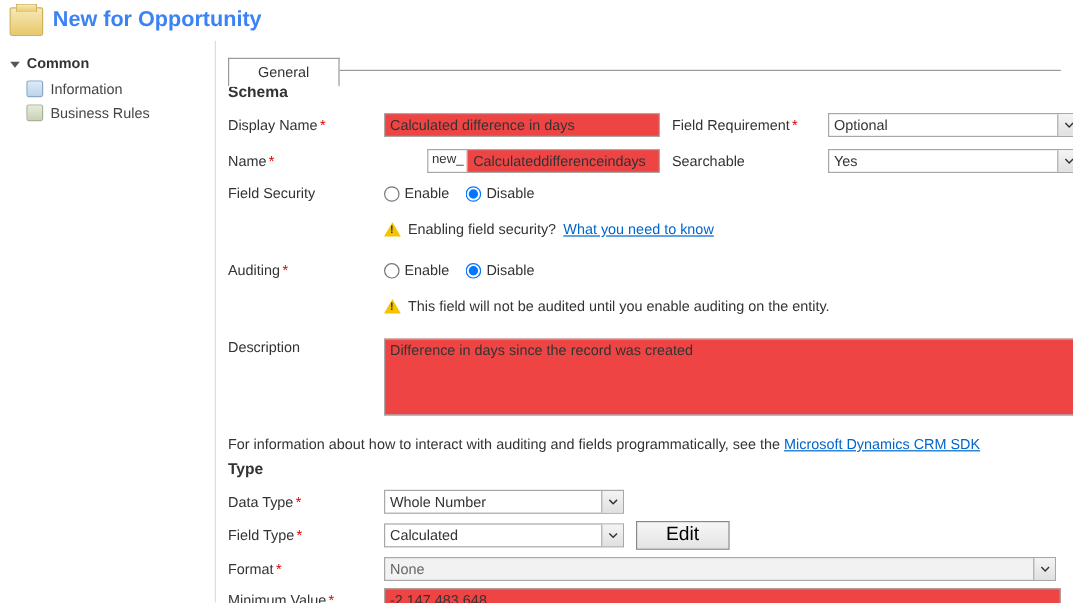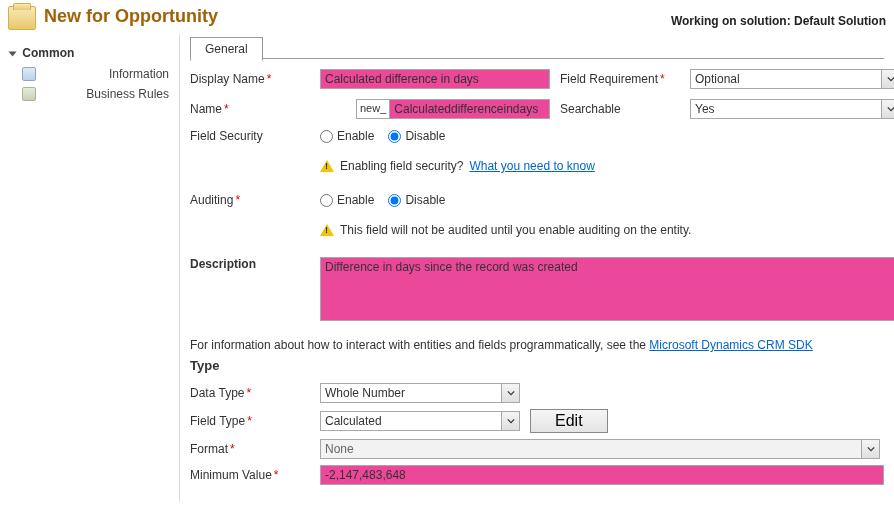--- a/index.html
+++ b/index.html
@@ -31,21 +31,21 @@
     position: absolute;
     top: -4px; left: 4px;
     width: 16px; height: 6px;
     background: linear-gradient(#f6e9b8, #e8c86a);
     border: 1px solid #d0b050;
     border-bottom: none;
     border-radius: 2px 2px 0 0;
   }
   .header-text { flex: 1; }
   .header-small { font-size: 12px; color: #444; }
-  .header-title { font-size: 18px; font-weight: 600; color: #a16207; margin-top: 0px; }
+  .header-title { font-size: 18px; font-weight: 600; color: #3b82f6; margin-top: 0px; }
   .header-right { font-size: 12px; font-weight: 600; color: #222; padding-top: 8px; }
 
   .layout { display: flex; height: calc(100% - 42px); }
   .sidebar {
     width: 180px;
     border-right: 1px solid #ddd;
     padding: 8px 4px;
     background: #fff;
   }
   .side-section {
@@ -66,21 +66,20 @@
     vertical-align: middle;
   }
   .side-item {
     padding: 3px 6px 3px 18px;
     color: #444;
     font-size: 12px;
     cursor: pointer;
     display: flex;
     align-items: center;
     gap: 6px;
-    justify-content: space-between;
   }
   .sicon {
     width: 14px; height: 14px;
     border: 1px solid #8aa7c8;
     background: linear-gradient(#dceaf7, #bcd4eb);
     border-radius: 2px;
   }
   .sicon2 {
     width: 14px; height: 14px;
     border: 1px solid #aab39a;
@@ -88,27 +87,27 @@
     border-radius: 2px;
   }
 
   .main { flex: 1; padding: 0 10px 10px 10px; overflow: auto; }
   .tabbar {
     border-bottom: 1px solid #999;
     display: flex;
     margin-bottom: 10px;
   }
   .tab {
-    padding: 4px 14px;
+    padding: 4px 24px;
     border: 1px solid #999;
     border-bottom: 1px solid #fff;
     background: #fff;
     font-size: 12px;
     position: relative;
-    top: 3px;
+    top: 14px;
     cursor: pointer;
   }
 
   .section-title {
     font-weight: 600;
     font-size: 13px;
     margin: 6px 0 10px 0;
     color: #333;
   }
   .form-grid {
@@ -120,21 +119,21 @@
   }
   .lbl { font-size: 12px; color: #333; }
   .req { color: #d00; margin-left: 2px; }
 
   input[type=text], textarea {
     width: 100%;
     font-family: inherit;
     font-size: 12px;
     padding: 2px 4px;
     border: 1px solid #a8a8a8;
-    background: #ec4899;
+    background: #ef4444;
     color: #333;
   }
   textarea { resize: none; height: 64px; }
   .readonly { background: #f2f2f2; color: #666; }
   .prefix-wrap { display: flex; padding-left: 36px; }
   .prefix-wrap .prefix {
     width: 38px; border: 1px solid #a8a8a8; border-right: none;
     font-size: 11px; padding: 2px 3px; background: #fff;
   }
   .prefix-wrap input { border-left: 1px solid #a8a8a8; }
@@ -198,21 +197,20 @@
   .wide-input { width: 560px; }
 </style>
 </head>
 <body>
 
 <div class="header">
   <div class="header-icon"></div>
   <div class="header-text">
     <div class="header-title">New for Opportunity</div>
   </div>
-  <div class="header-right">Working on solution: Default Solution</div>
 </div>
 
 <div class="layout">
   <div class="sidebar">
     <div class="side-section">
       <span class="side-caret"></span>
       <span>Common</span>
     </div>
     <div class="side-item">
       <span class="sicon"></span>
@@ -222,20 +220,21 @@
       <span class="sicon2"></span>
       <span>Business Rules</span>
     </div>
   </div>
 
   <div class="main">
     <div class="tabbar">
       <div class="tab">General</div>
     </div>
 
+    <div class="section-title">Schema</div>
 
     <div class="form-grid">
       <div class="lbl"><span>Display Name</span><span class="req">*</span></div>
       <input type="text" value="Calculated difference in days" style="">
       <div class="lbl"><span>Field Requirement</span><span class="req">*</span></div>
       <div class="select">
         <div class="sval">Optional</div>
         <div class="sarr">
             <svg viewBox="0 0 10 10">
               <path d="M1 3 L5 7 L9 3" fill="none" stroke="#333" stroke-width="1.5"></path>
@@ -288,28 +287,28 @@
             <span>Disable</span>
           </label>
       </div>
 
       <div></div>
       <div class="warn-row" style="grid-column: 2 / span 3;">
         <span class="warn-ico"></span>
         <span>This field will not be audited until you enable auditing on the entity.</span>
       </div>
 
-      <div class="lbl" style="align-self:start;font-weight:bold;">Description</div>
+      <div class="lbl" style="align-self:start;">Description</div>
       <div style="grid-column: 2 / span 3;">
         <textarea style="">Difference in days since the record was created</textarea>
       </div>
     </div>
 
     <div class="info-text">
-      <span>For information about how to interact with entities and fields programmatically, see the </span><span class="lnk">Microsoft Dynamics CRM SDK</span>
+      <span>For information about how to interact with auditing and fields programmatically, see the </span><span class="lnk">Microsoft Dynamics CRM SDK</span>
     </div>
 
     <div class="section-title">Type</div>
 
     <div class="type-grid">
       <div class="lbl"><span>Data Type</span><span class="req">*</span></div>
       <div class="select">
         <div class="sval">Whole Number</div>
         <div class="sarr">
             <svg viewBox="0 0 10 10">

